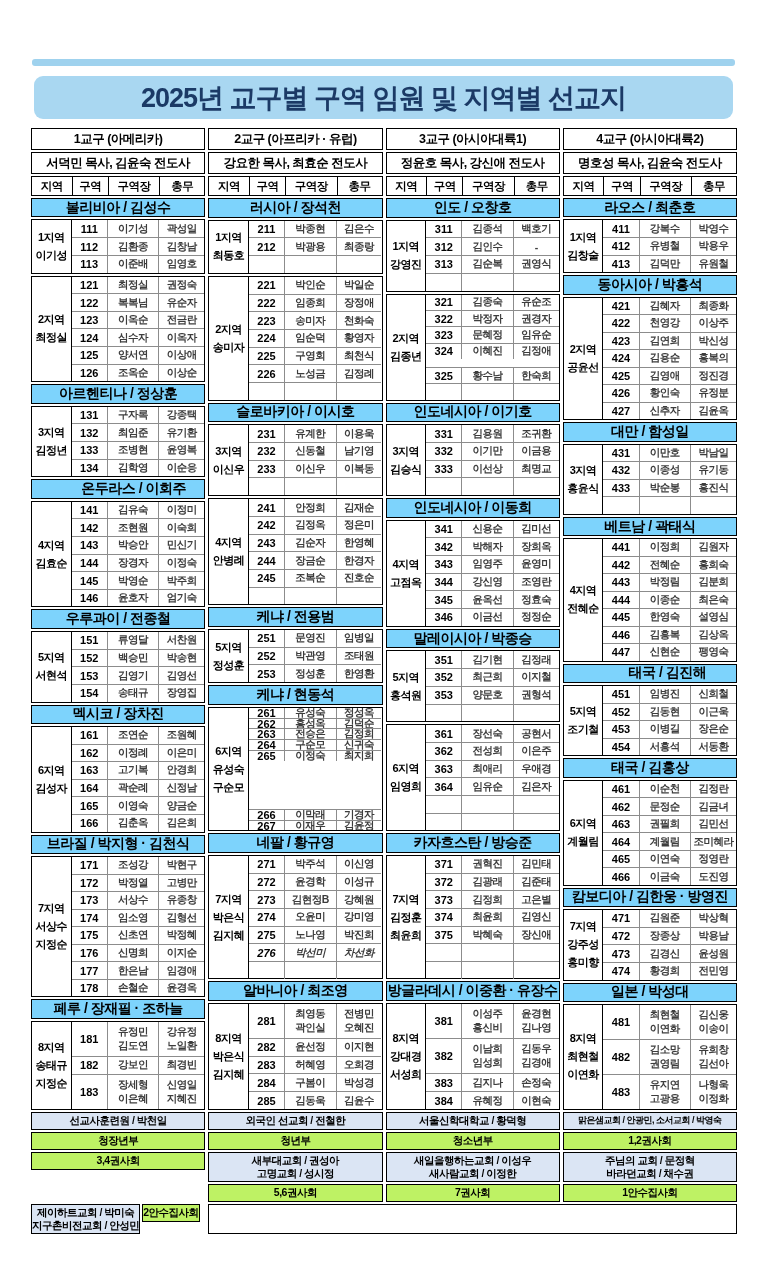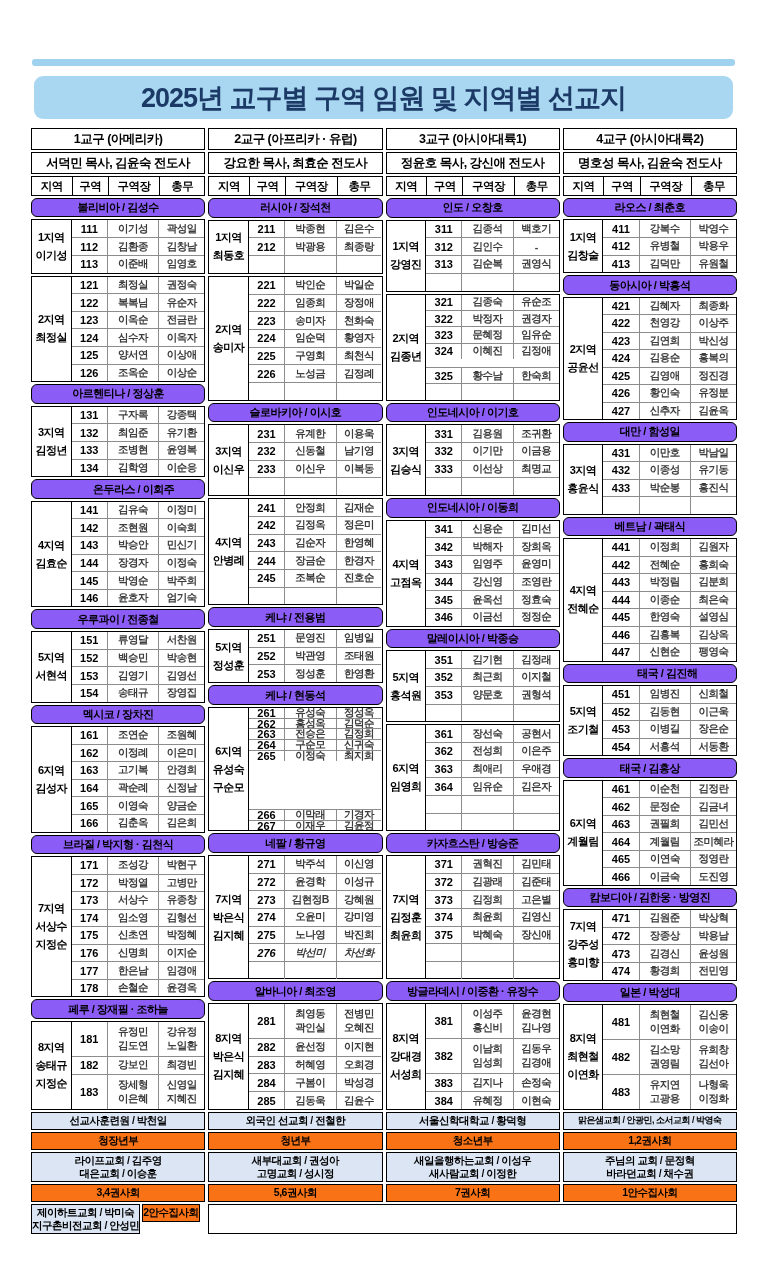--- a/index.html
+++ b/index.html
@@ -11,37 +11,37 @@
   .content{position:absolute;left:31px;top:128px;width:706px;}
   .districts{display:flex;gap:3px;}
   .district{flex:1 1 0;display:flex;flex-direction:column;gap:2px;min-width:0;}
   .box{border:1.5px solid #000;background:#fff;}
   .title-box,.staff-box{height:22px;display:flex;align-items:center;justify-content:center;font-weight:bold;font-size:12.5px;letter-spacing:-0.5px;}
   .colhead{height:20px;display:flex;align-items:stretch;font-weight:bold;font-size:11.5px;}
   .ch{display:flex;align-items:center;justify-content:center;letter-spacing:-0.5px;}
   .ch+.ch{border-left:1px solid #000;}
   .ch0{width:23%;}.ch1{width:21%;}.ch2{width:30%;}.ch3{width:26%;}
   .body{display:flex;flex-direction:column;gap:2px;height:912px;}
-  .mission{flex-basis:0;min-height:0;background:#8b5cf6;display:flex;align-items:center;justify-content:center;
-           font-weight:bold;font-size:11px;letter-spacing:-0.5px;white-space:nowrap;overflow:hidden;border-radius:6px;}
+  .mission{flex-basis:0;min-height:0;background:#7dd3fc;display:flex;align-items:center;justify-content:center;
+           font-weight:bold;font-size:14px;letter-spacing:-0.5px;white-space:nowrap;overflow:hidden;}
   .group{flex-basis:0;min-height:0;display:flex;align-items:stretch;}
   .rlabel{width:23%;border-right:1px solid #000;display:flex;flex-direction:column;align-items:center;justify-content:center;
           gap:3px;font-weight:bold;font-size:11px;letter-spacing:-0.5px;}
   .rows{width:77%;display:flex;flex-direction:column;}
   .row{flex:1 1 0;min-height:0;display:flex;align-items:stretch;}
   .row.bt{border-top:1px solid #8c8c8c;}
   .cell{display:flex;flex-direction:column;align-items:center;justify-content:center;overflow:hidden;white-space:nowrap;}
   .c-no{width:27.3%;border-right:1px solid #8c8c8c;font-weight:bold;font-size:11px;}
   .c-gj{width:38.9%;border-right:1px solid #8c8c8c;}
   .c-gj,.c-cm{font-weight:bold;font-size:10.5px;color:#3d3d3d;letter-spacing:-0.5px;}
   .c-cm{width:33.8%;}
   .ln{line-height:1.3;}
   .foot{display:flex;flex-direction:column;align-items:center;justify-content:center;font-weight:bold;font-size:10.5px;letter-spacing:-0.5px;}
   .fblue{background:#dbe5f4;}
-  .fwhite{background:#f97316;}
+  .fwhite{background:#bef264;}
   .foot{height:18px;}
   .foot.f2{height:30px;}
   .fl{line-height:1.25;white-space:nowrap;}
   .bottom-row{display:flex;gap:3px;margin-top:2px;}
   .bleft{width:174px;display:flex;flex-direction:row;gap:2px;}
   .bright{flex:1 1 0;border:1.5px solid #000;background:#fff;}
 </style>
 </head>
 <body>
 
@@ -345,24 +345,20 @@
               </div>
             </div>
           </div>
         </div>
         <div class="box foot fblue">
           <div class="fl">선교사훈련원 / 박천일</div>
         </div>
         <div class="box foot fwhite">
           <div class="fl">청장년부</div>
         </div>
-        <div class="box foot fblue f2">
-          <div class="fl">라이프교회 / 김주영</div>
-          <div class="fl">대은교회 / 이승훈</div>
-        </div>
         <div class="box foot fwhite">
           <div class="fl">3,4권사회</div>
         </div>
       </div>
       <div class="district">
         <div class="box title-box">2교구 (아프리카 · 유럽)</div>
         <div class="box staff-box">강요한 목사, 최효순 전도사</div>
         <div class="box colhead">
           <div class="ch ch0">지역</div>
           <div class="ch ch1">구역</div>
@@ -1188,21 +1184,21 @@
               <div class="row bt" style="flex-grow: 1;">
                 <div class="cell c-no">463</div>
                 <div class="cell c-gj">권필희</div>
                 <div class="cell c-cm">김민선</div>
               </div>
               <div class="row bt" style="flex-grow: 1;">
                 <div class="cell c-no">464</div>
                 <div class="cell c-gj">계월림</div>
                 <div class="cell c-cm">조미혜라</div>
               </div>
-              <div class="row bt" style="flex-grow: 1; justify-content: flex-end;">
+              <div class="row bt" style="flex-grow: 1;">
                 <div class="cell c-no">465</div>
                 <div class="cell c-gj">이연숙</div>
                 <div class="cell c-cm">정영란</div>
               </div>
               <div class="row bt" style="flex-grow: 1;">
                 <div class="cell c-no">466</div>
                 <div class="cell c-gj">이금숙</div>
                 <div class="cell c-cm">도진영</div>
               </div>
             </div>

